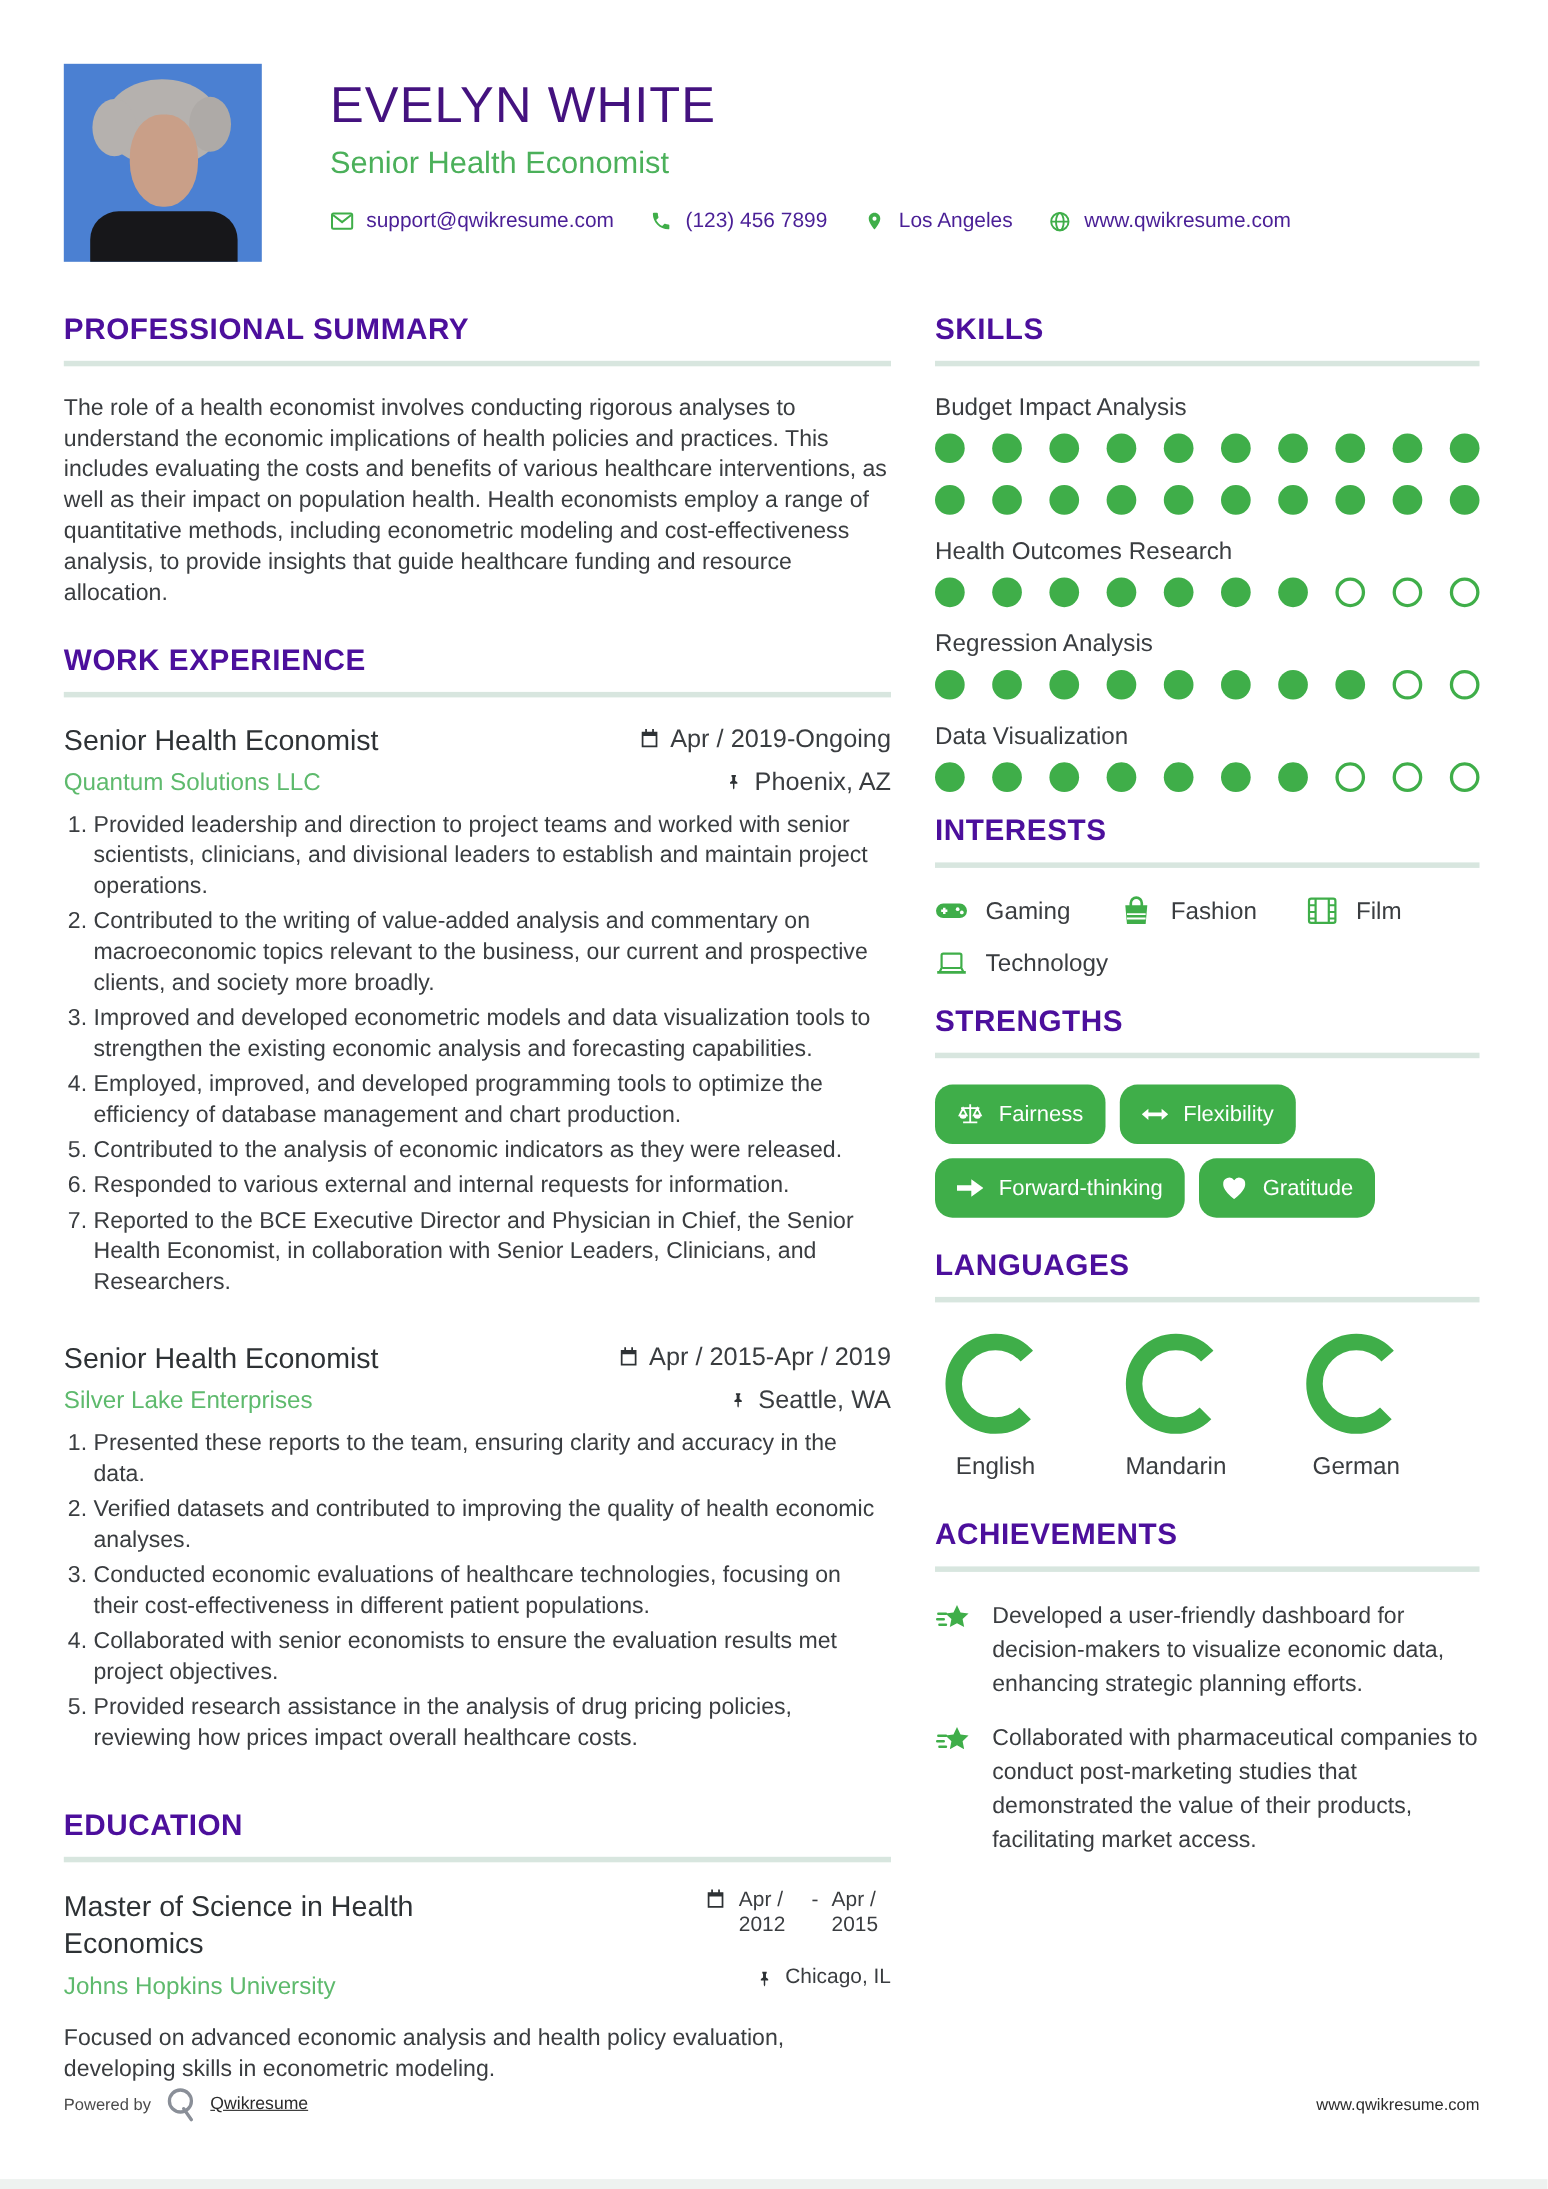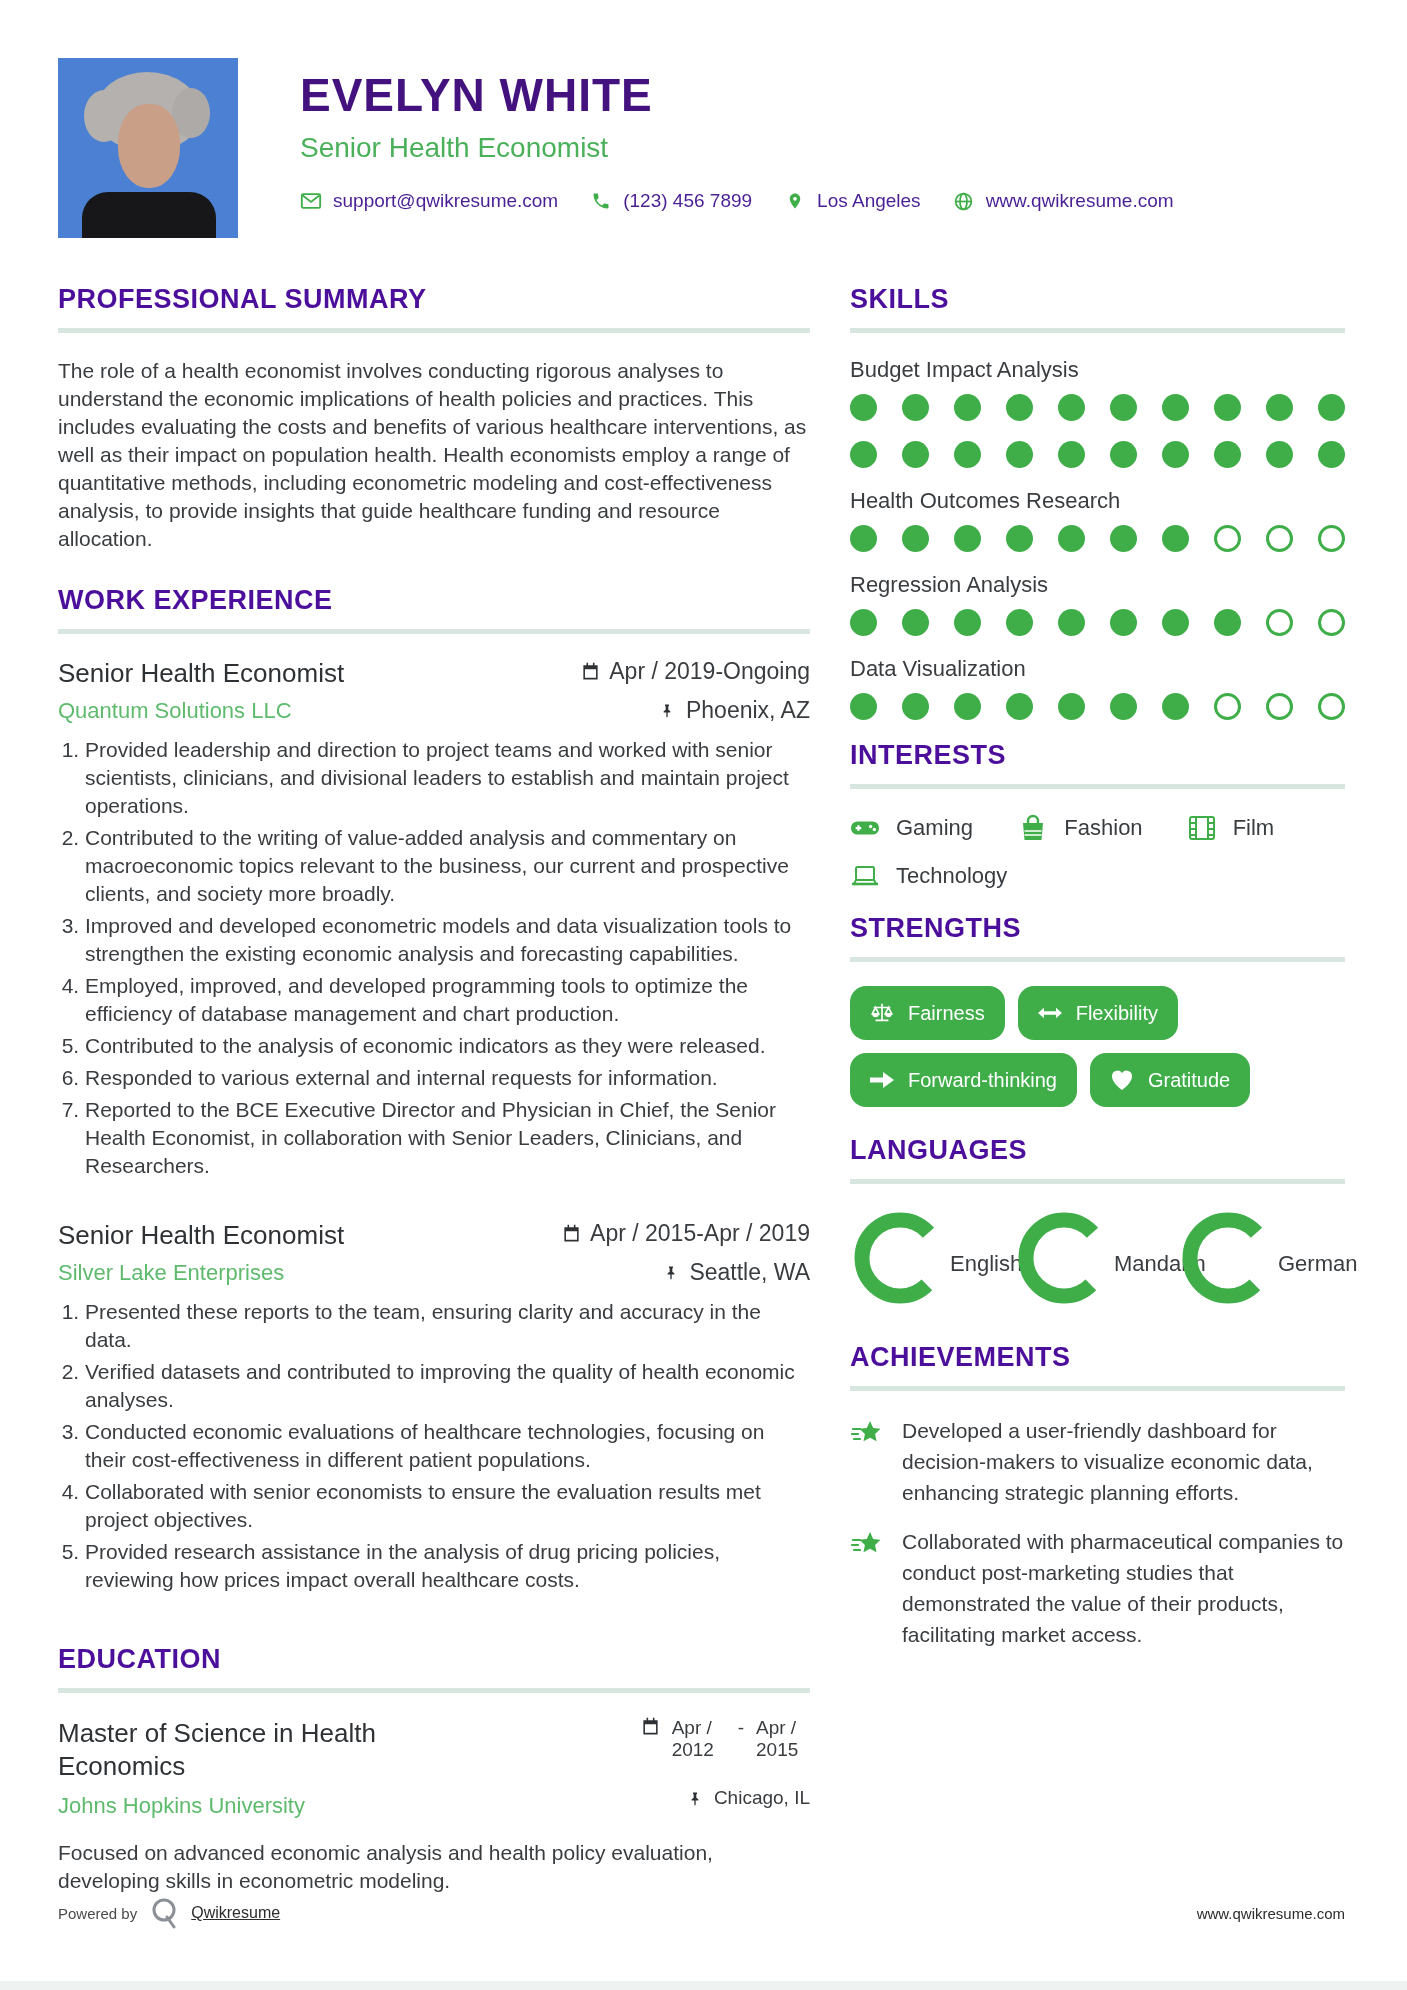--- a/index.html
+++ b/index.html
@@ -23,21 +23,21 @@
   }
   
   .header{padding:58px 62px 0 58px;display:flex;gap:62px}
   .photo{width:180px;height:180px;background:var(--photo-bg);position:relative;overflow:hidden;flex:0 0 auto}
   .photo .hair{position:absolute;top:14px;left:38px;width:104px;height:78px;background:#b5b1ae;border-radius:52% 54% 46% 48%}
   .photo .hair:before{content:"";position:absolute;left:-12px;top:18px;width:40px;height:52px;background:#b5b1ae;border-radius:50%}
   .photo .hair:after{content:"";position:absolute;right:-10px;top:16px;width:38px;height:50px;background:#aeaaa7;border-radius:50%}
   .photo .face{position:absolute;top:46px;left:60px;width:62px;height:84px;background:#c99f88;border-radius:46% 46% 48% 48%}
   .photo .body{position:absolute;bottom:-6px;left:24px;width:134px;height:52px;background:#17171a;border-radius:26px 26px 0 0}
   .header-text{padding-top:10px}
-  .name{font-size:46px;font-weight:700;color:var(--name-purple);letter-spacing:1px}
+  .name{font-size:46px;font-weight:400;color:var(--name-purple);letter-spacing:1px}
   .person-title{font-size:28px;color:var(--title-green);margin-top:10px;font-weight:500}
   .contact{display:flex;gap:32px;margin-top:26px;align-items:center}
   .contact-item{display:flex;gap:11px;align-items:center;font-size:19px;color:var(--link-purple)}
   .cicon{display:inline-flex;width:22px;height:22px;align-items:center;justify-content:center;flex:0 0 auto}
   
   .main{display:flex;padding:0 92px 0 58px;gap:40px;margin-top:46px}
   .col-left{width:752px;flex:0 0 auto}
   .col-right{width:495px;flex:0 0 auto}
   .section{margin-bottom:0}
   .section-heading{font-size:27px;font-weight:800;color:var(--heading-purple);letter-spacing:.5px}
@@ -79,21 +79,21 @@
   .iicon{display:inline-flex;width:30px;height:30px;align-items:center;justify-content:center;flex:0 0 auto}
   
   .strengths-section{margin-top:22px}
   .badges{display:flex;flex-wrap:wrap;gap:13px}
   .badge{display:inline-flex;align-items:center;gap:14px;background:var(--accent-green);color:#fff;
          font-size:20px;padding:0 20px;height:54px;border-radius:16px}
   .badge .bicon{display:inline-flex;width:24px;height:24px;align-items:center;justify-content:center;font-size:22px}
   
   .languages-section{margin-top:28px}
   .langs{display:flex;gap:54px;margin-top:4px}
-  .lang{width:110px;display:flex;flex-direction:row;align-items:center}
+  .lang{width:110px;display:flex;flex-direction:column;align-items:center}
   .lang-label{font-size:22px;margin-top:12px}
   
   .achievements-section{margin-top:34px}
   .achv{display:flex;gap:16px;margin-bottom:18px}
   .achv .aicon{flex:0 0 auto;width:36px;height:36px;margin-top:2px}
   .achv p{font-size:21px;line-height:31px}
   
   .footer{position:absolute;left:58px;right:62px;top:1896px;display:flex;justify-content:space-between;align-items:center}
   .footer-left{display:flex;align-items:center;gap:12px}
   .powered{font-size:15px;color:var(--footer-gray)}

